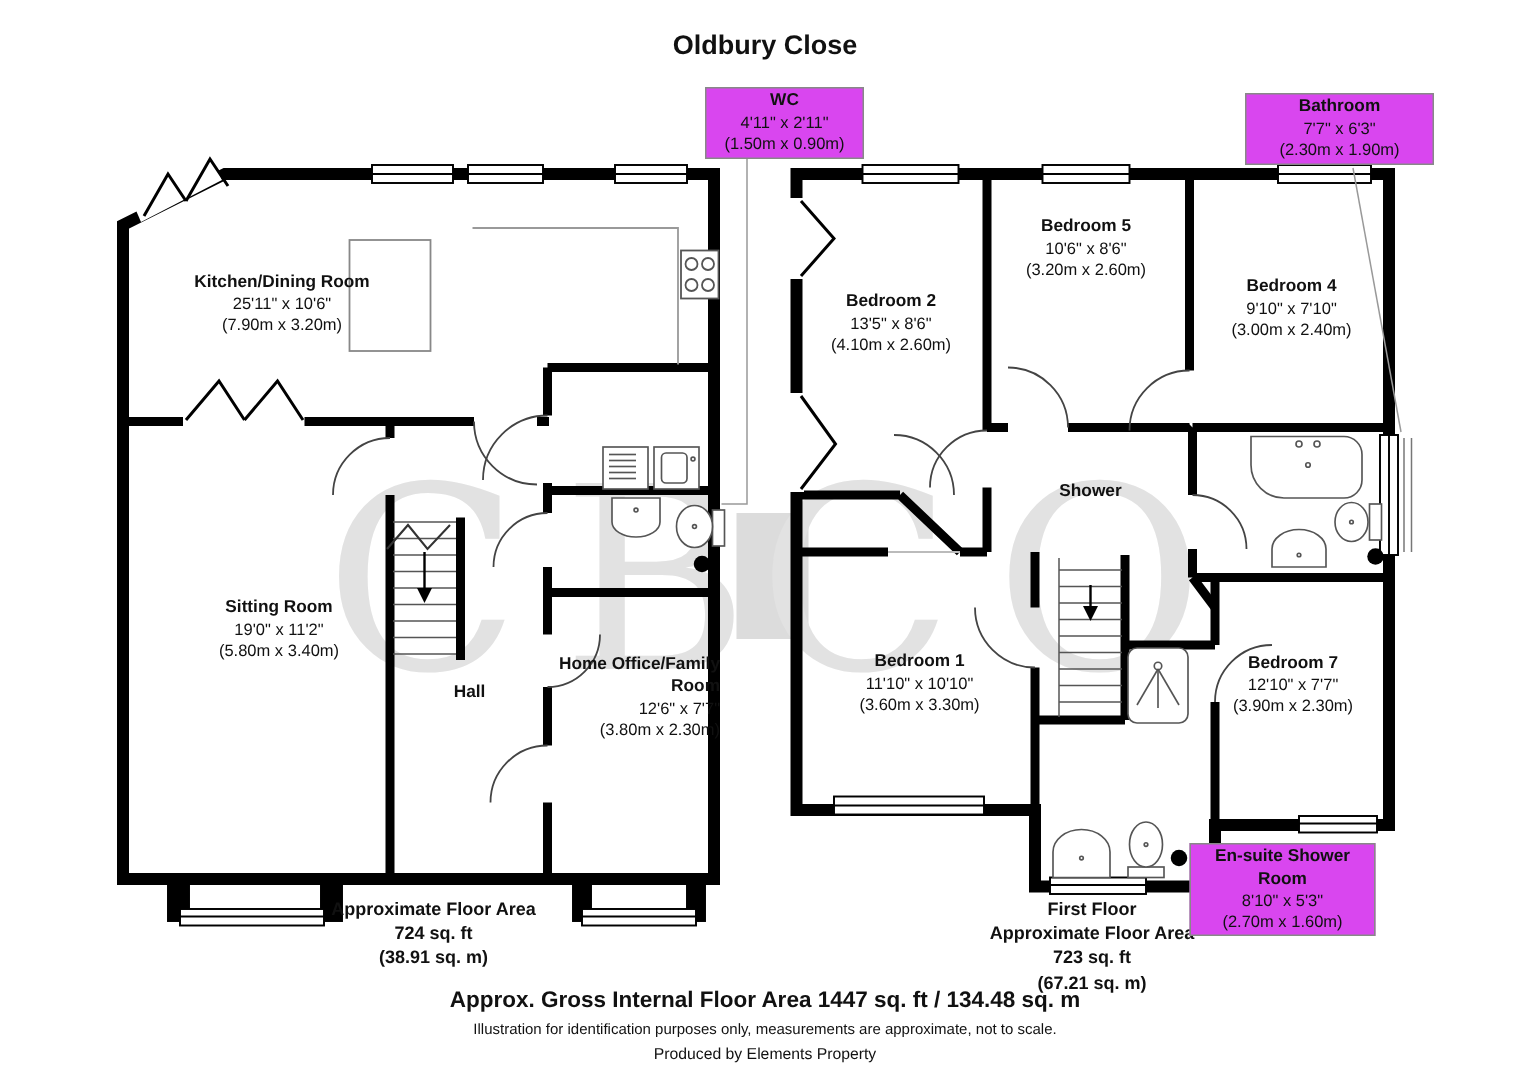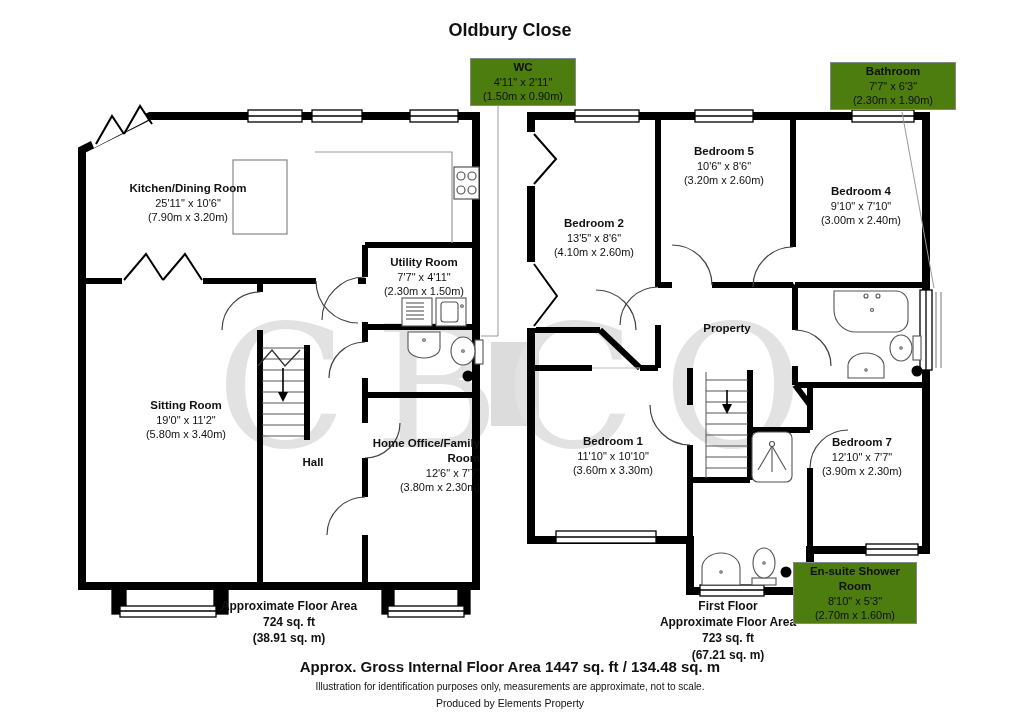--- a/index.html
+++ b/index.html
@@ -6,21 +6,21 @@
   #canvas{position:relative;width:1020px;height:720px;background:#fff;overflow:hidden;
           font-family:"Liberation Sans",sans-serif;color:#111;}
   #watermark{position:absolute;left:0;top:16px;width:1020px;height:576px;z-index:0;pointer-events:none;}
   .wm-letter{position:absolute;font-family:"DejaVu Serif",serif;font-size:170px;color:#e2e2e2;
              transform:translate(-50%,-50%);letter-spacing:28px;font-weight:400;}
   .wm-block{position:absolute;left:491px;top:326px;width:48px;height:84px;background:#dcdcdc;}
   #plan-svg{position:absolute;left:0;top:0;z-index:1;}
   .lbl{position:absolute;z-index:2;text-align:center;line-height:1.3;transform:translate(-50%,-50%);}
   .rn{font-weight:700;font-size:11.5px;}
   .rd{font-size:11px;}
-  .plan-box{position:absolute;z-index:3;background:#4d7c0f;border:1px solid #888;padding:1px 6px;
+  .plan-box{position:absolute;z-index:3;background:#d946ef;border:1px solid #888;padding:1px 6px;
             text-align:center;line-height:1.3;transform:translate(-50%,0);}
   .summary{position:absolute;z-index:2;text-align:center;transform:translate(-50%,0);
            font-weight:700;font-size:12px;line-height:1.35;width:230px;}
   #page-title{position:absolute;left:510px;top:20px;transform:translate(-50%,0);z-index:2;
               font-size:18px;font-weight:700;}
   .footer-line{position:absolute;left:510px;transform:translate(-50%,0);z-index:2;text-align:center;width:900px;}
   #footer-total{top:658px;font-size:15px;font-weight:700;}
   #footer-disclaimer{top:681px;font-size:10px;}
   #footer-credit{top:697px;font-size:10.5px;}
 </style>
@@ -280,56 +280,51 @@
     <div class="rn">En-suite Shower Room</div>
     <div class="rd">8'10" x 5'3"</div>
     <div class="rd">(2.70m x 1.60m)</div>
   </div>
 
   <div class="lbl" style="left:188px;top:203px;width:120px;">
     <div class="rn">Kitchen/Dining Room</div>
     <div class="rd">25'11" x 10'6"</div>
     <div class="rd">(7.90m x 3.20m)</div>
   </div>
-  <div class="lbl" style="left:424px;top:277px;width:125px;">
-    <div class="rn">Utility Room</div>
-    <div class="rd">7'7" x 4'11"</div>
-    <div class="rd">(2.30m x 1.50m)</div>
-  </div>
   <div class="lbl" style="left:186px;top:408px;width:140px;margin-top:12px;">
     <div class="rn">Sitting Room</div>
     <div class="rd">19'0" x 11'2"</div>
     <div class="rd">(5.80m x 3.40m)</div>
   </div>
   <div class="lbl" style="left:313px;top:462px;width:60px;">
     <div class="rn">Hall</div>
   </div>
   <div class="lbl" style="left:424px;top:465px;width:112px;text-align:right;">
     <div class="rn">Home Office/Family Room</div>
     <div class="rd">12'6" x 7'7"</div>
     <div class="rd">(3.80m x 2.30m)</div>
   </div>
 
-  <div class="lbl" style="left:594px;top:238px;width:130px;">
+  <div class="lbl" style="left:594px;top:216px;width:130px;">
     <div class="rn">Bedroom 2</div>
     <div class="rd">13'5" x 8'6"</div>
     <div class="rd">(4.10m x 2.60m)</div>
   </div>
   <div class="lbl" style="left:724px;top:166px;width:140px;">
     <div class="rn">Bedroom 5</div>
     <div class="rd">10'6" x 8'6"</div>
     <div class="rd">(3.20m x 2.60m)</div>
   </div>
   <div class="lbl" style="left:861px;top:206px;width:140px;">
     <div class="rn">Bedroom 4</div>
     <div class="rd">9'10" x 7'10"</div>
     <div class="rd">(3.00m x 2.40m)</div>
   </div>
   <div class="lbl" style="left:727px;top:328px;width:80px;">
-    <div class="rn">Property</div>
+    <div class="rn">Shower</div>
   </div>
   <div class="lbl" style="left:613px;top:456px;width:150px;">
     <div class="rn">Bedroom 1</div>
     <div class="rd">11'10" x 10'10"</div>
     <div class="rd">(3.60m x 3.30m)</div>
   </div>
   <div class="lbl" style="left:862px;top:457px;width:140px;">
     <div class="rn">Bedroom 7</div>
     <div class="rd">12'10" x 7'7"</div>
     <div class="rd">(3.90m x 2.30m)</div>

